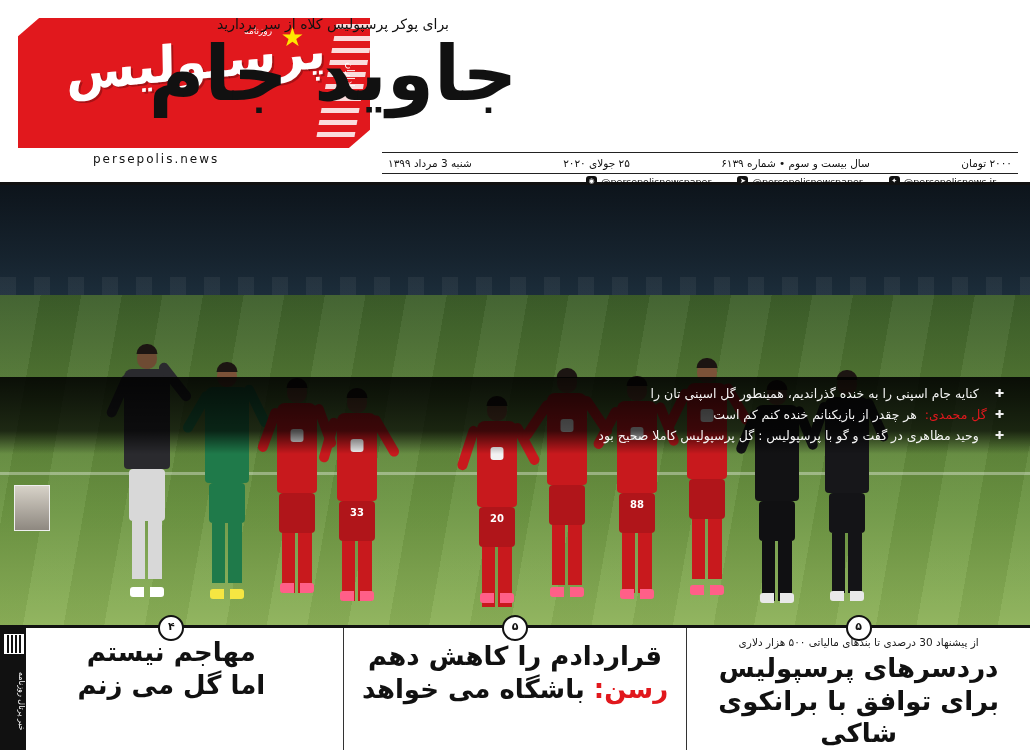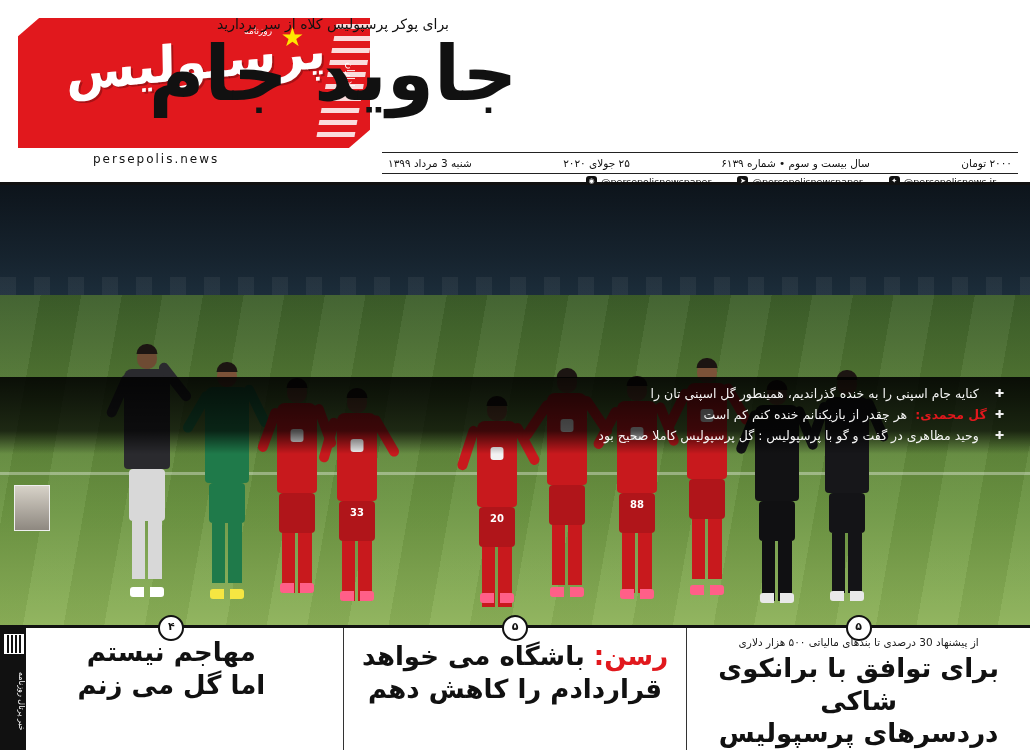--- a/index.html
+++ b/index.html
@@ -213,21 +213,21 @@
     justify-content: flex-start;
     gap: 8px;
     font-size: 12.5px;
     padding: 3px 0;
     direction: rtl;
   }
   .bullet-mark {
     color: #f0f0f0;
     font-size: 11px;
   }
-  .bullet-em { color: #e1181d; font-weight: bold; }
+  .bullet-em { color: #e1181d; font-weight: normal; }
   .bullet-txt { color: #f5f5f5; }
 
   
   .team { position: absolute; bottom: 22px; left: 0; width: 100%; height: 300px; }
   .player {
     position: absolute;
     bottom: 0;
     width: 54px;
     height: 210px;
   }
@@ -570,32 +570,32 @@
         <span class="bullet-txt">وحید مظاهری در گفت و گو با پرسپولیس : گل پرسپولیس کاملا صحیح بود</span>
       </div>
     </div>
   </div>
 
   <div class="bottom">
 
     <div class="teaser">
       <div class="page-badge">۵</div>
       <div class="teaser-over">از پیشنهاد 30 درصدی تا بندهای مالیاتی ۵۰۰ هزار دلاری</div>
+      <div class="teaser-title">دردسرهای پرسپولیس</div>
       <div class="teaser-title">برای توافق با برانکوی شاکی</div>
-      <div class="teaser-title">دردسرهای پرسپولیس</div>
     </div>
 
     <div class="teaser">
       <div class="page-badge">۵</div>
       <div class="teaser-over"></div>
+      <div class="teaser-title">قراردادم را کاهش دهم</div>
       <div class="teaser-title">
         <span class="hl">رسن:</span>
         <span>باشگاه می خواهد</span>
       </div>
-      <div class="teaser-title">قراردادم را کاهش دهم</div>
     </div>
 
     <div class="teaser">
       <div class="page-badge">۴</div>
       <div class="teaser-title">مهاجم نیستم</div>
       <div class="teaser-title">اما گل می زنم</div>
     </div>
   </div>
 
   <div class="side-strip">خبر پرتال روزنامه</div>

